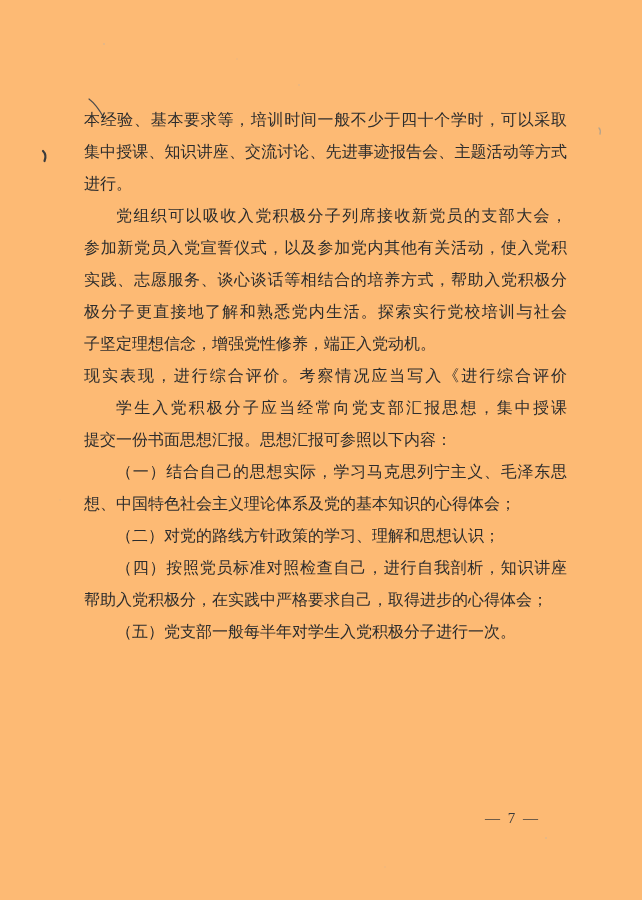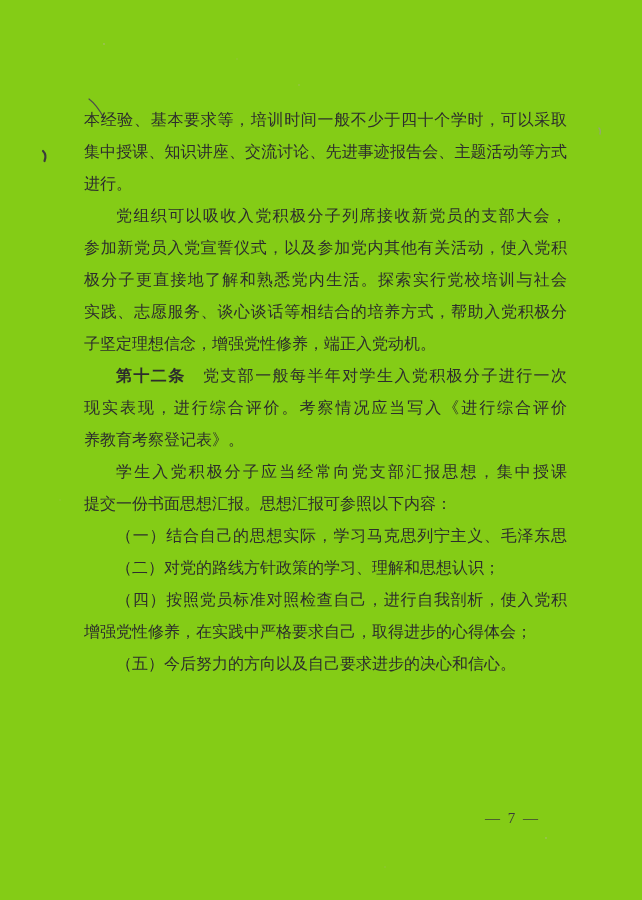--- a/index.html
+++ b/index.html
@@ -9,21 +9,21 @@
   body {
     width: 642px;
     height: 900px;
     overflow: hidden;
     font-family: "Liberation Serif", "DejaVu Serif", serif;
   }
   .page {
     position: relative;
     width: 642px;
     height: 900px;
-    background: #84cc16;
+    background: #fdba74;
     overflow: hidden;
   }
   .doc-body {
     position: absolute;
     left: 84px;
     top: 104px;
     width: 483px;
     color: #2d2d2d;
     font-size: 16px;
     letter-spacing: 0;
@@ -89,43 +89,42 @@
 
   <div class="doc-body" id="doc-body">
       <div class="para">
         <div class="line">本经验、基本要求等，培训时间一般不少于四十个学时，可以采取</div>
         <div class="line">集中授课、知识讲座、交流讨论、先进事迹报告会、主题活动等方式</div>
         <div class="line last">进行。</div>
       </div>
       <div class="para">
         <div class="line indent">党组织可以吸收入党积极分子列席接收新党员的支部大会，</div>
         <div class="line">参加新党员入党宣誓仪式，以及参加党内其他有关活动，使入党积</div>
+        <div class="line">实践、志愿服务、谈心谈话等相结合的培养方式，帮助入党积极分</div>
         <div class="line">极分子更直接地了解和熟悉党内生活。探索实行党校培训与社会</div>
-        <div class="line">实践、志愿服务、谈心谈话等相结合的培养方式，帮助入党积极分</div>
         <div class="line last">子坚定理想信念，增强党性修养，端正入党动机。</div>
       </div>
       <div class="para">
-        <div class="line indent"><b>第十二条</b>　党支部一般每半年对学生入党积极分子进行一次</div>
         <div class="line">现实表现，进行综合评价。考察情况应当写入《进行综合评价</div>
-        <div class="line last">养教育考察登记表》。</div>
       </div>
       <div class="para">
         <div class="line indent">学生入党积极分子应当经常向党支部汇报思想，集中授课</div>
         <div class="line last">提交一份书面思想汇报。思想汇报可参照以下内容：</div>
       </div>
       <div class="para">
         <div class="line indent">（一）结合自己的思想实际，学习马克思列宁主义、毛泽东思</div>
+        <div class="line last">想、中国特色社会主义理论体系及党的基本知识的心得体会；</div>
       </div>
       <div class="para">
         <div class="line indent last">（二）对党的路线方针政策的学习、理解和思想认识；</div>
       </div>
       <div class="para">
-        <div class="line indent">（四）按照党员标准对照检查自己，进行自我剖析，使入党积</div>
-        <div class="line last">增强党性修养，在实践中严格要求自己，取得进步的心得体会；</div>
+        <div class="line indent">（四）按照党员标准对照检查自己，进行自我剖析，知识讲座</div>
+        <div class="line last">帮助入党积极分，在实践中严格要求自己，取得进步的心得体会；</div>
       </div>
       <div class="para">
-        <div class="line indent last">（五）今后努力的方向以及自己要求进步的决心和信心。</div>
+        <div class="line indent last">（五）党支部一般每半年对学生入党积极分子进行一次。</div>
       </div>
     </div>
 
   <div class="page-number">— 7 —</div>
 
 </div>
 
 </body></html>

